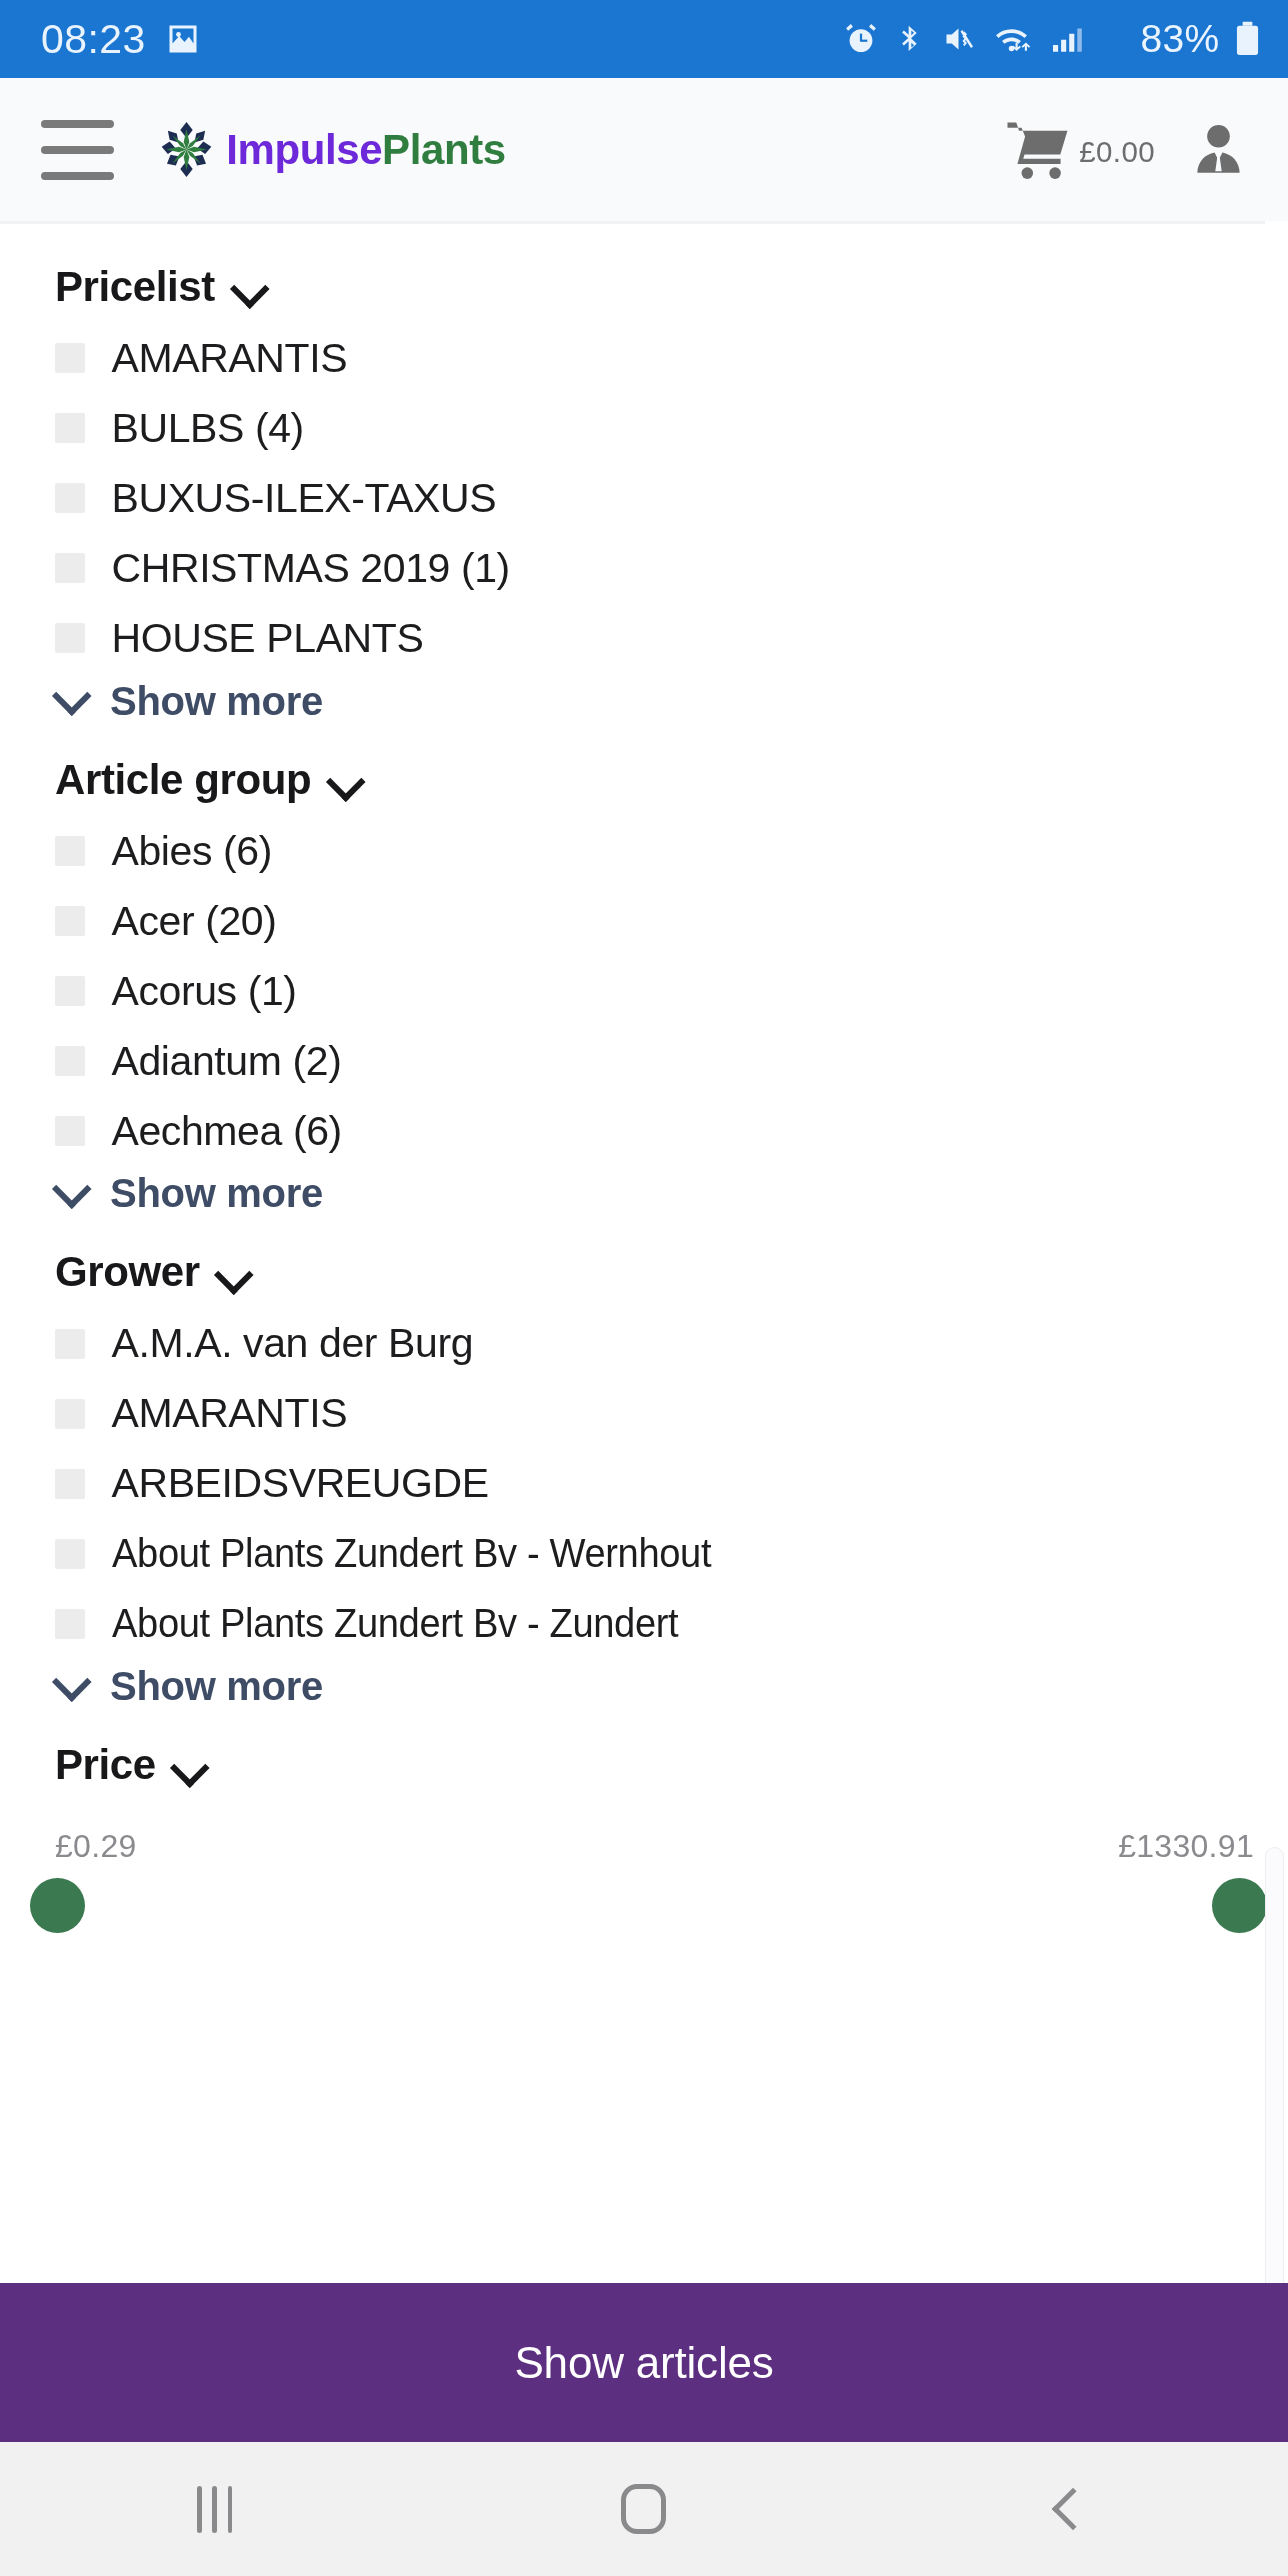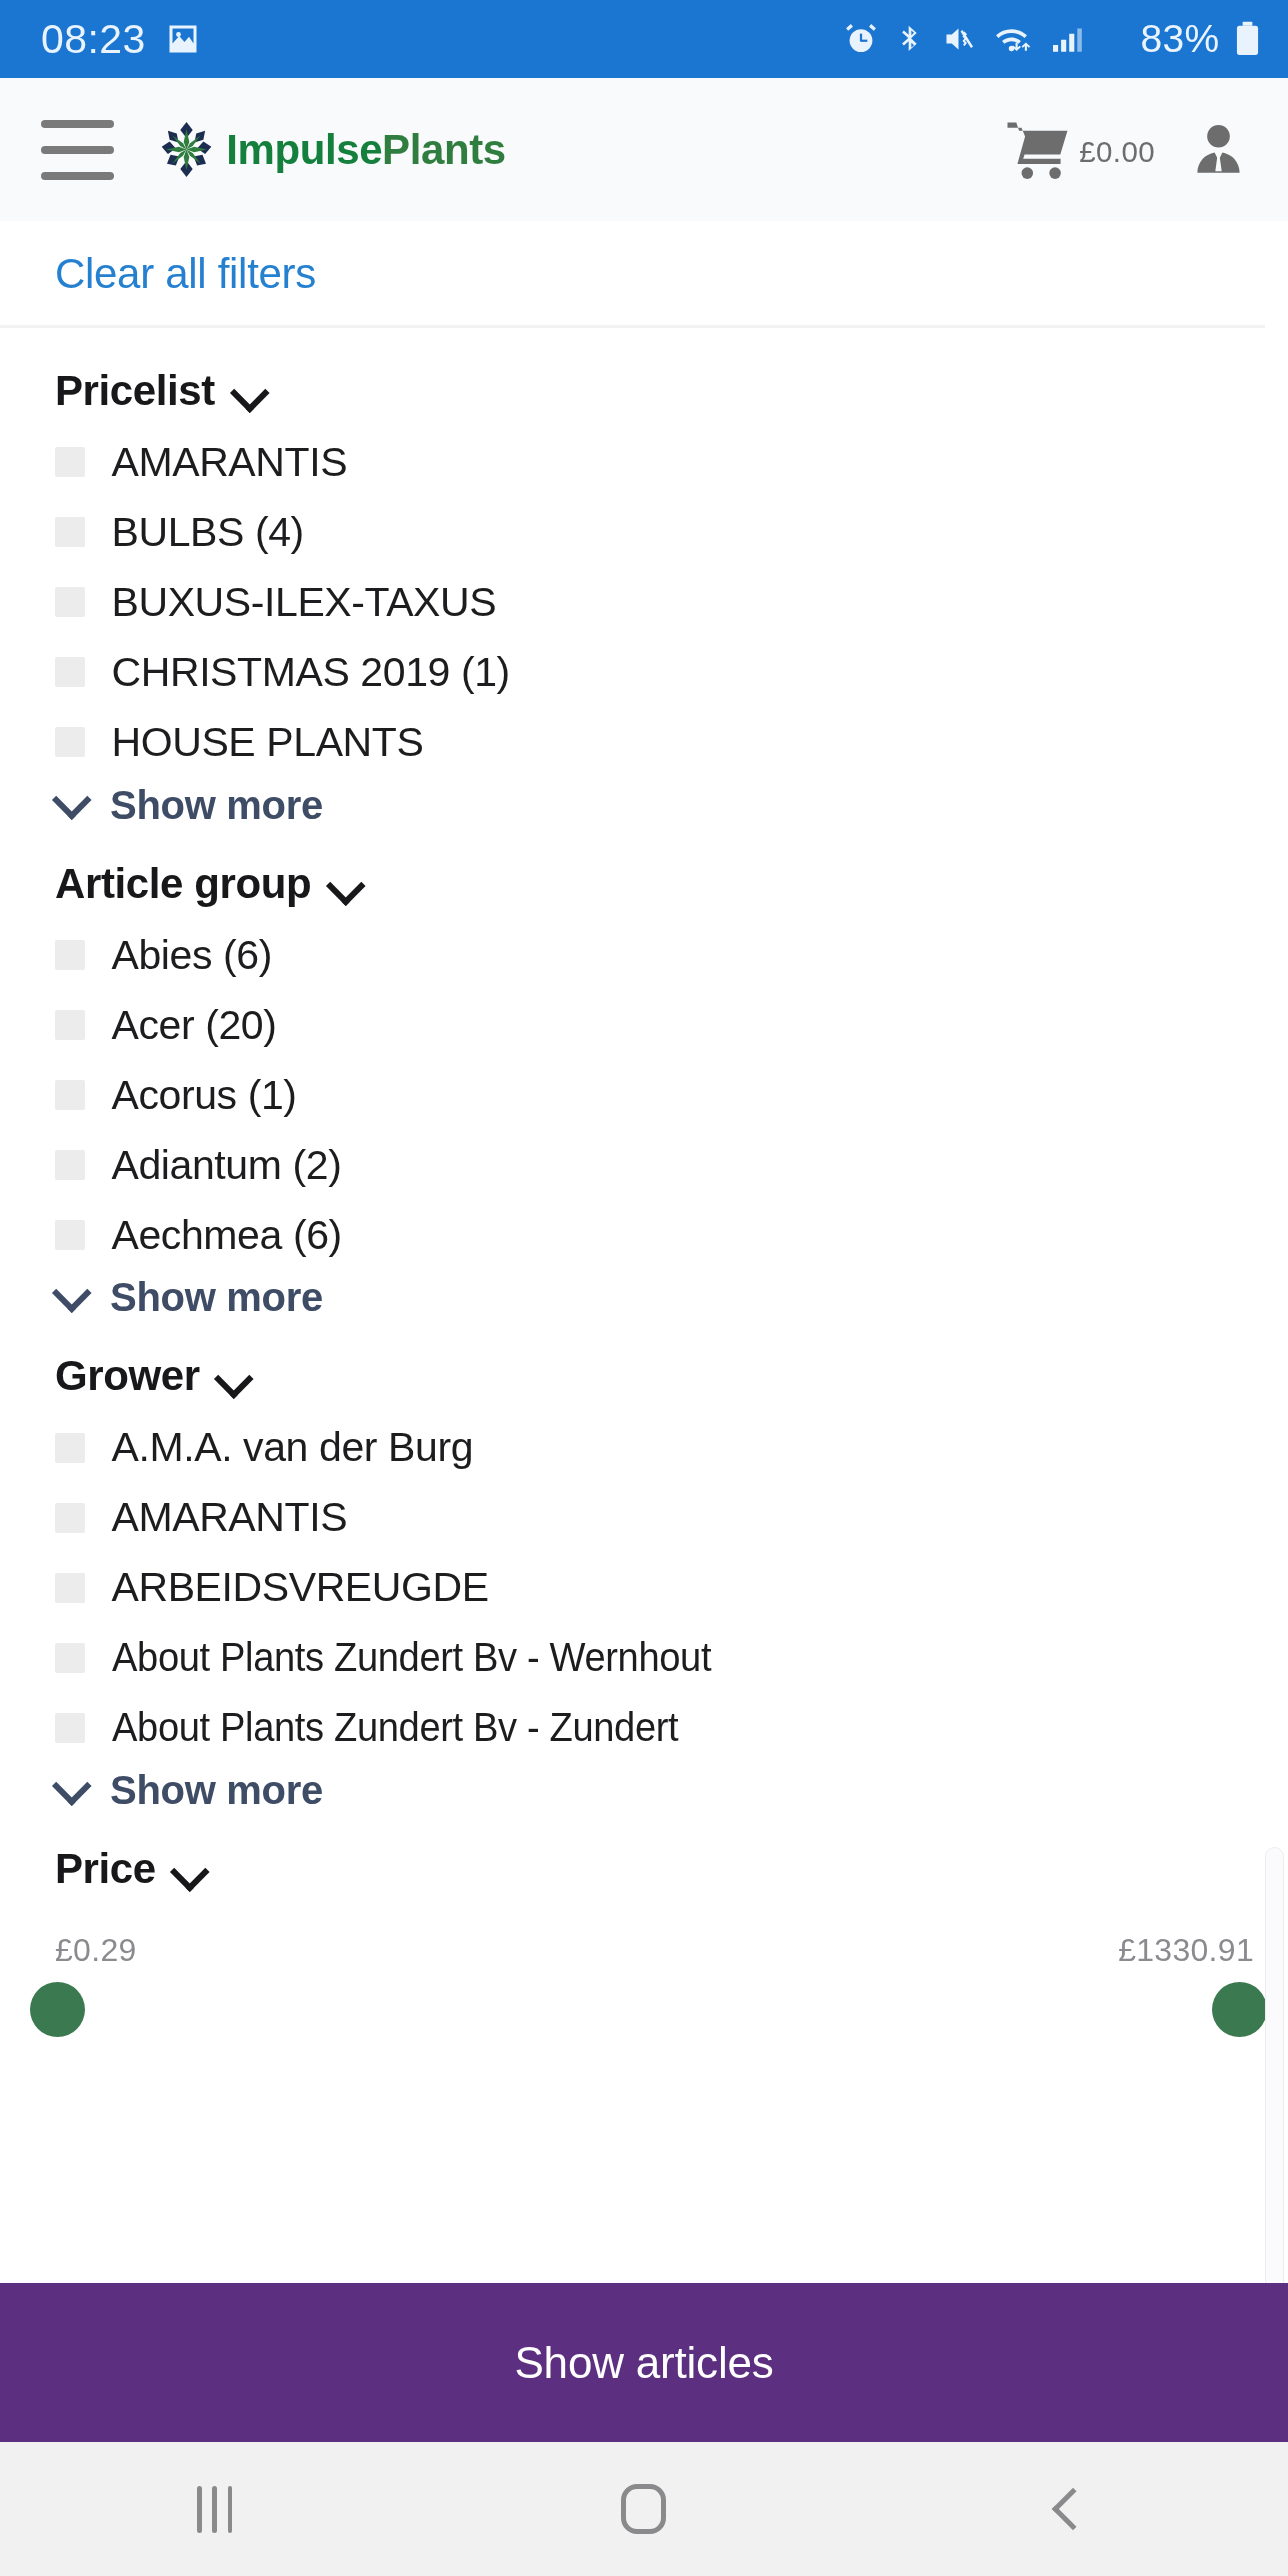--- a/index.html
+++ b/index.html
@@ -26,21 +26,21 @@
   
   .header {
     position:absolute; top:78px; left:0; width:1288px; height:143px;
     background:#f9fafb; display:flex; align-items:center;
   }
   .hamburger { width:98px; margin-left:41px; display:flex; flex-direction:column; gap:18px; cursor:pointer; }
   .hamburger span { display:block; width:73px; height:8px; background:#7a7a7a; border-radius:4.5px; }
   .brand { display:flex; align-items:center; gap:12.5px; margin-left:19.7px; }
   .brand-mark { width:55px; height:59px; }
   .brand-text { font-size:42px; font-weight:700; letter-spacing:-0.4px; white-space:nowrap; }
-  .brand-impulse { color:#15803d; }
+  .brand-impulse { color:#6d28d9; }
   .brand-plants { color:#2f7d3f; }
   .header-right { margin-left:auto; display:flex; align-items:flex-start; gap:32px; padding-right:38px; }
   .cart-wrap { display:flex; flex-direction:row; align-items:center; cursor:pointer; }
   .cart-total { font-size:29.5px; color:#6d6d6d; margin-top:5.4px; letter-spacing:0.4px; }
   .account-wrap { display:flex; align-items:flex-start; padding-top:3.6px; cursor:pointer; }
 
   
   .panel { position:absolute; top:221px; left:0; width:1288px; height:2062px; background:#ffffff; }
   .clear-row { padding:29px 0 27px 55px; }
   .clear-link { font-size:42px; color:#2581d0; letter-spacing:-0.3px; cursor:pointer; display:inline-block; }
@@ -199,23 +199,20 @@
           <circle cx="12" cy="6.6" r="4.6"></circle>
           <path d="M3.4 21.5c0-4.4 3.1-7.6 7-8.3l1.6 3.2 1.6-3.2c3.9.7 7 3.9 7 8.3z"></path>
           <path d="M11.2 13.6h1.6l-.3 1.4.8 5.8h-2.6l.8-5.8z" fill="#f9fafb"></path>
         </svg>
       </div>
     </div>
   </div>
 
   <div class="panel">
 
-    <div class="clear-row">
-      <span class="clear-link">Clear all filters</span>
-    </div>
     <div class="divider"></div>
 
     <div class="group" style="padding-top:39px;">
       <div class="group-head">
         <span class="group-title">Pricelist</span>
         <span class="chev"></span>
       </div>
       <div class="opt-list">
         <div class="opt">
           <span class="cbox"></span>

